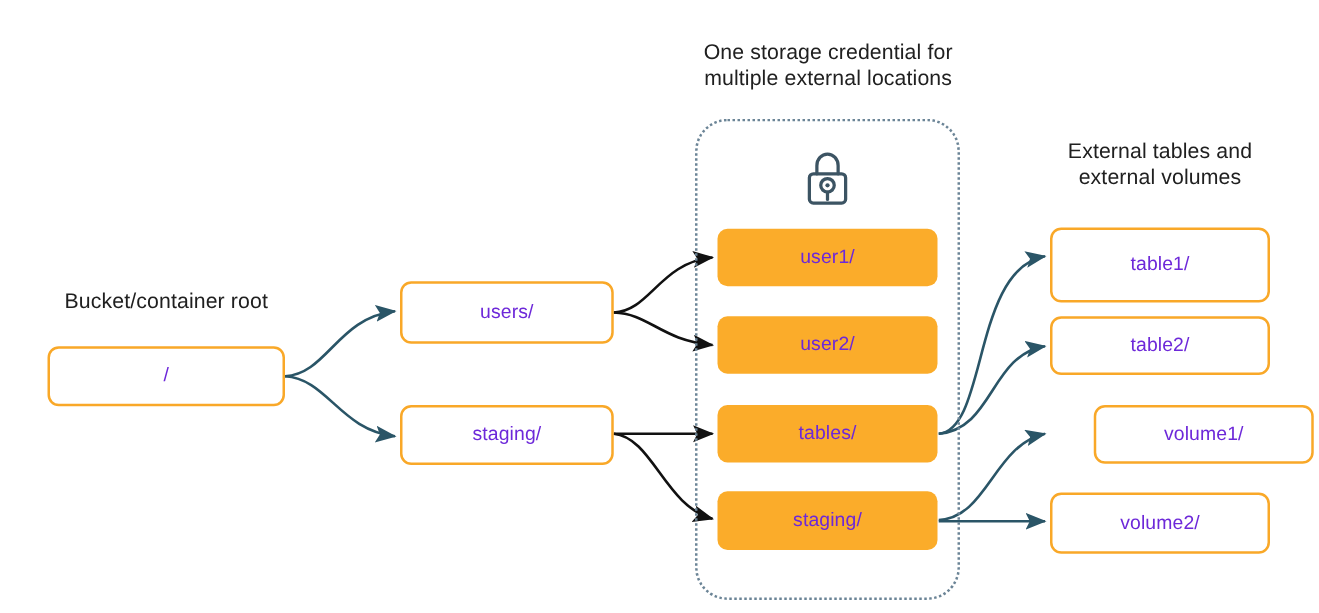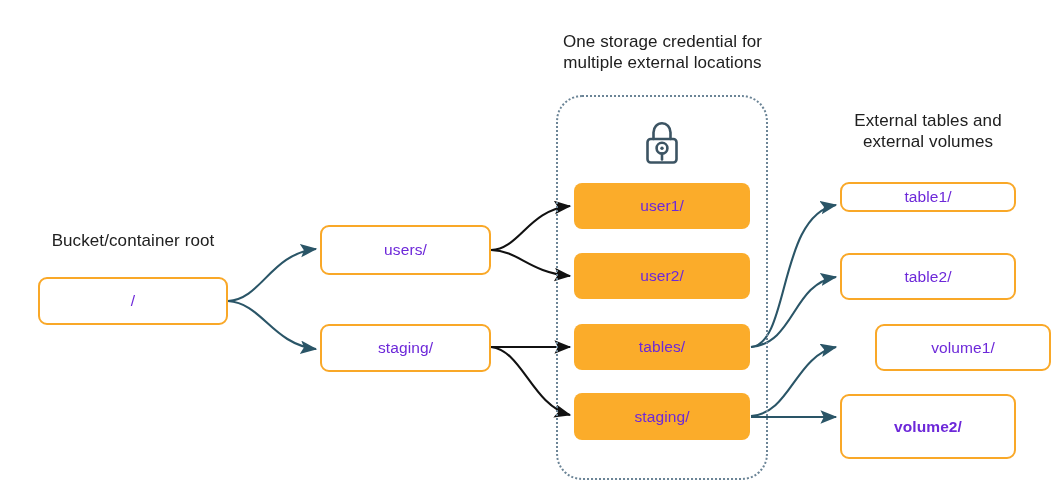--- a/index.html
+++ b/index.html
@@ -138,26 +138,26 @@
   <div class="node filled" style="left:574px; top:253px; width:176px; height:46px;">
     <span>user2/</span>
   </div>
   <div class="node filled" style="left:574px; top:324px; width:176px; height:46px;">
     <span>tables/</span>
   </div>
   <div class="node filled" style="left:574px; top:393px; width:176px; height:47px;">
     <span>staging/</span>
   </div>
 
-  <div class="node outline" style="left:840px; top:182px; width:176px; height:30px;">
+  <div class="node outline" style="left:840px; top:182px; width:176px; height:60px;">
     <span>table1/</span>
   </div>
   <div class="node outline" style="left:840px; top:253px; width:176px; height:47px;">
     <span>table2/</span>
   </div>
   <div class="node outline" style="left:840px; top:324px; width:176px; height:47px;margin-left:35px;">
     <span>volume1/</span>
   </div>
-  <div class="node outline" style="left:840px; top:394px; width:176px; height:65px;font-weight:bold;">
+  <div class="node outline" style="left:840px; top:394px; width:176px; height:49px;">
     <span>volume2/</span>
   </div>
 
 </div>
 
 </body></html>

